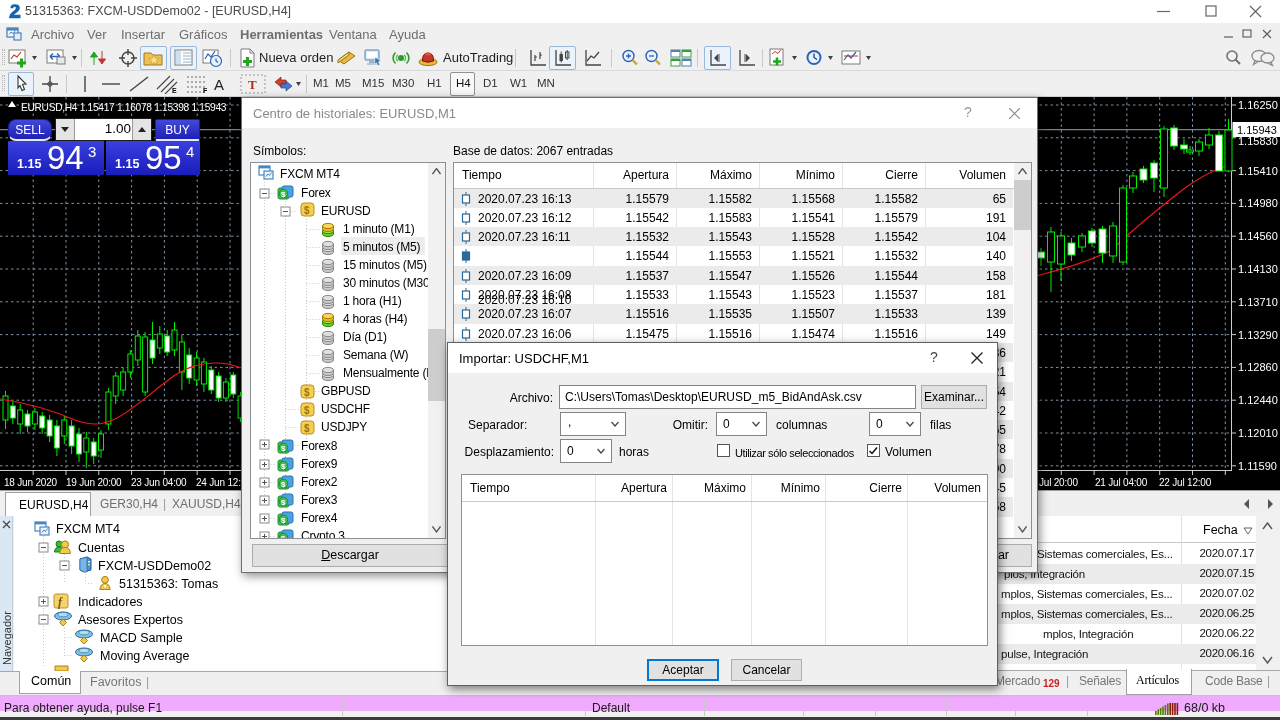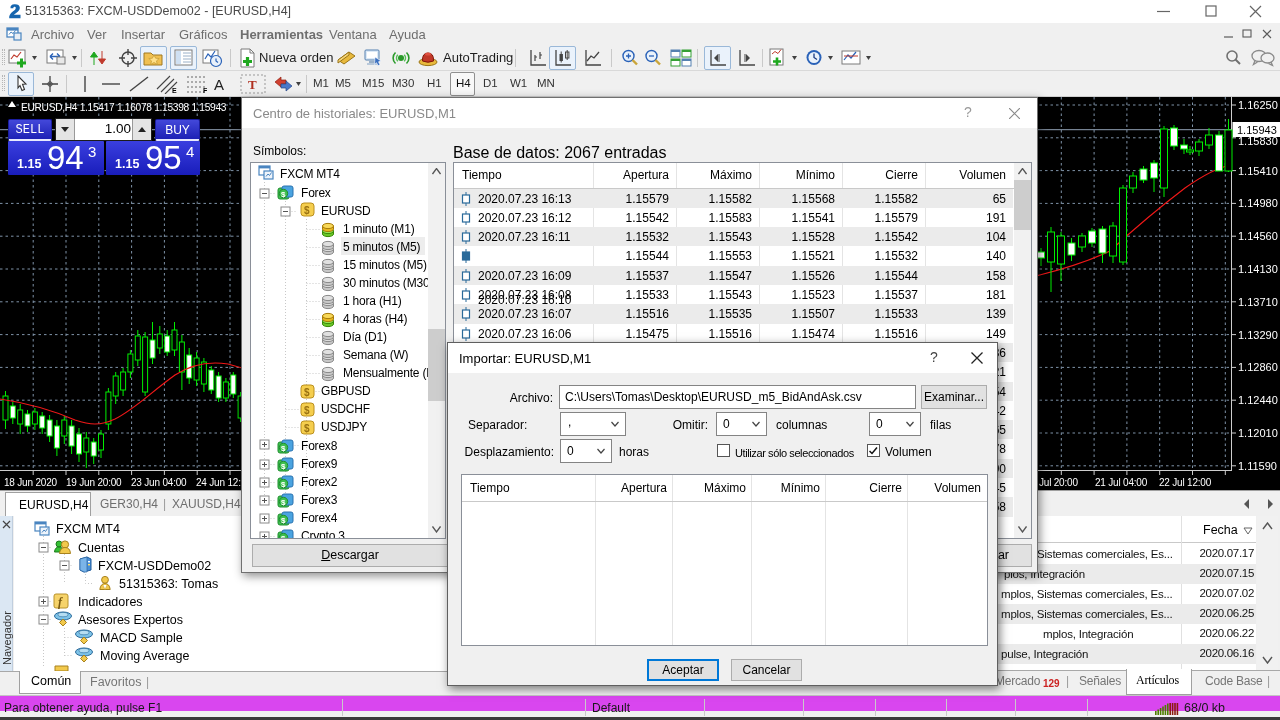--- a/index.html
+++ b/index.html
@@ -462,21 +462,21 @@
         <path d="M1219 34 V74" stroke="#00ee00" stroke-width="1"></path>
         <rect x="1215.5" y="38" width="7" height="36.0" fill="#ffffff" stroke="#00ee00" stroke-width="1"></rect>
         <path d="M1228.5 22 V75" stroke="#00ee00" stroke-width="1"></path>
         <rect x="1225.0" y="33" width="7" height="41.0" fill="#000000" stroke="#00ee00" stroke-width="1"></rect>
       </g>
 
  <path d="M8 10 l8 0 -4 -6z" fill="#fff"></path>
  <text x="21" y="14" fill="#fff" font-size="10.2" letter-spacing="-0.3" font-family="Liberation Sans">EURUSD,H4  1.15417 1.16078 1.15398 1.15943</text>
 </svg>
 
-<div class="abs" style="left:8px;top:119px;width:44px;height:22px;background:linear-gradient(#4348da,#1d21b5);border:1px solid #1a1da0;border-radius:2px;color:#fff;font-size:12px;text-align:center;line-height:21px;border-bottom:2px solid #e8eaff;font-family:Liberation Mono, monospace;">SELL</div>
+<div class="abs" style="left:8px;top:119px;width:44px;height:22px;background:linear-gradient(#4348da,#1d21b5);border:1px solid #1a1da0;border-radius:8px;color:#fff;font-size:12px;text-align:center;line-height:21px;border-bottom:2px solid #e8eaff;">SELL</div>
 <div class="abs" style="left:55px;top:118px;width:97px;height:23px;background:#fff;border:1px solid #1c1c1c;">
  <div class="abs" style="left:0;top:0;width:19px;height:21px;background:#e4e4e4;border-right:1px solid #999;">
         <svg style="margin:7px 0 0 5px" width="9" height="7" viewBox="0 0 9 7">
           <path d="M0 1 h8 l-4 5z" fill="#222"></path>
         </svg>
       </div>
  <div class="abs" style="left:20px;top:2px;width:55px;font-size:13.5px;color:#000;text-align:right;">1.00</div>
  <div class="abs" style="right:0;top:0;width:19px;height:21px;background:#e4e4e4;border-left:1px solid #999;">
         <svg style="margin:7px 0 0 5px" width="9" height="7" viewBox="0 0 9 7">
           <path d="M0 6 h8 l-4 -5z" fill="#222"></path>
@@ -648,21 +648,21 @@
  <div class="abs" style="left:596px;top:162px;font-size:10px;color:#cc2222;font-weight:bold;">129</div>
  <div class="abs" style="left:619px;top:158px;font-size:12px;color:#9a9a9a;">|</div>
  <div class="abs" style="left:632px;top:158px;font-size:12px;letter-spacing:-0.2px;color:#757575;">Señales</div>
  <div class="abs" style="left:679px;top:153px;width:66px;height:26px;background:#fff;border:1px solid #a0a0a0;border-top:none;">
   <div style="margin:4px 0 0 9px;font-size:12px;letter-spacing:-0.2px;color:#000;font-family:Liberation Serif, serif;">Artículos</div>
  </div>
  <div class="abs" style="left:758px;top:158px;font-size:12px;letter-spacing:-0.2px;color:#757575;">Code Base</div>
  <div class="abs" style="left:820px;top:158px;font-size:12px;color:#9a9a9a;">|</div>
 </div>
 
-<div class="abs" style="left:0;top:695px;width:1280px;height:16px;background:#d946ef;border-top:1px solid #c4c4c4;text-align:center;">
+<div class="abs" style="left:0;top:695px;width:1280px;height:16px;background:#f0abfc;border-top:1px solid #c4c4c4;text-align:center;">
  <div class="abs" style="left:4px;top:5px;font-size:12px;color:#1a1a1a;">Para obtener ayuda, pulse F1</div>
  <div class="abs" style="left:342px;top:3px;width:1px;height:17px;background:#c9c9c9;"></div>
  <div class="abs" style="left:585px;top:3px;width:1px;height:17px;background:#c9c9c9;"></div>
  <div class="abs" style="left:592px;top:5px;font-size:12px;color:#1a1a1a;">Default</div>
  <div class="abs" style="left:704px;top:3px;width:1px;height:17px;background:#c9c9c9;"></div>
  <div class="abs" style="left:803px;top:3px;width:1px;height:17px;background:#c9c9c9;"></div>
  <div class="abs" style="left:875px;top:3px;width:1px;height:17px;background:#c9c9c9;"></div>
  <div class="abs" style="left:946px;top:3px;width:1px;height:17px;background:#c9c9c9;"></div>
  <div class="abs" style="left:1015px;top:3px;width:1px;height:17px;background:#c9c9c9;"></div>
  <div class="abs" style="left:1087px;top:3px;width:1px;height:17px;background:#c9c9c9;"></div>
@@ -688,21 +688,21 @@
 
 <div class="abs" id="histdlg" style="left:241px;top:97px;width:797px;height:476px;background:#f0f0f0;border:1px solid #707070;box-shadow:2px 3px 9px rgba(0,0,0,.45);">
  <div class="abs" style="left:0;top:0;width:795px;height:30px;background:#fff;">
   <div class="abs" style="left:11px;top:8px;font-size:13px;color:#8a8a8a;">Centro de historiales: EURUSD,M1</div>
   <div class="abs" style="left:722px;top:6px;font-size:14px;color:#9a9a9a;">?</div>
   <svg class="abs" style="left:767px;top:10px" width="11" height="11" viewBox="0 0 11 11">
           <path d="M0 0 L11 11 M11 0 L0 11" stroke="#8a8a8a" stroke-width="1.2"></path>
         </svg>
  </div>
  <div class="abs" style="left:11px;top:46px;font-size:12px;color:#000;">Símbolos:</div>
- <div class="abs" style="left:211px;top:46px;font-size:16px;color:#000;">Base de datos: 2067 entradas</div>
+ <div class="abs" style="left:211px;top:46px;font-size:12px;color:#000;">Base de datos: 2067 entradas</div>
 
  <div class="abs" style="left:8px;top:64px;width:196px;height:377px;background:#fff;border:1px solid #8a8f98;overflow:hidden;">
   <svg width="194" height="375" viewBox="0 0 194 375">
    <rect x="90" y="74" width="84" height="18" fill="#ededed"></rect>
    <g fill="none" stroke="#c8c8c8" stroke-dasharray="1 2">
     <path d="M13.5 19 V340"></path>
             <path d="M34.5 38 V330"></path>
             <path d="M55.5 56 V330"></path>
     <path d="M13.5 30.5 h12"></path>
             <path d="M34.5 48.5 h12"></path>
@@ -1060,21 +1060,21 @@
           </svg>
   </div>
  </div>
 
  <div class="btn" style="left:10px;top:446px;width:196px;height:23px;line-height:21px;font-size:12.5px;"><span style="text-decoration:underline">D</span>escargar</div>
  <div class="btn" style="left:719px;top:446px;width:71px;height:23px;line-height:21px;font-size:12.5px;text-align:right;padding-right:22px;overflow:hidden;">Cerrar</div>
 </div>
 
 <div class="abs" id="impdlg" style="left:447px;top:342px;width:551px;height:344px;background:#f0f0f0;border:1px solid #5f5f5f;box-shadow:2px 3px 9px rgba(0,0,0,.5);">
  <div class="abs" style="left:0;top:0;width:549px;height:30px;background:#fff;">
-  <div class="abs" style="left:11px;top:8px;font-size:13px;color:#000;">Importar: EURUSD,M1</div>
+  <div class="abs" style="left:11px;top:8px;font-size:13px;color:#000;">Importar: USDCHF,M1</div>
   <div class="abs" style="left:482px;top:6px;font-size:14px;color:#444;">?</div>
   <svg class="abs" style="left:523px;top:9px" width="12" height="12" viewBox="0 0 12 12">
           <path d="M0.5 0.5 L11.5 11.5 M11.5 0.5 L0.5 11.5" stroke="#222" stroke-width="1.3"></path>
         </svg>
  </div>
  <div class="abs" style="left:20px;top:48px;width:85px;font-size:12px;color:#000;text-align:right;">Archivo:</div>
  <div class="abs" style="left:111px;top:42px;width:357px;height:24px;background:#fff;border:1px solid #848484;">
   <div style="margin:4px 0 0 5px;font-size:12px;color:#000;">C:\Users\Tomas\Desktop\EURUSD_m5_BidAndAsk.csv</div>
  </div>
  <div class="btn" style="left:473px;top:42px;width:66px;height:24px;line-height:22px;">Examinar...</div>

